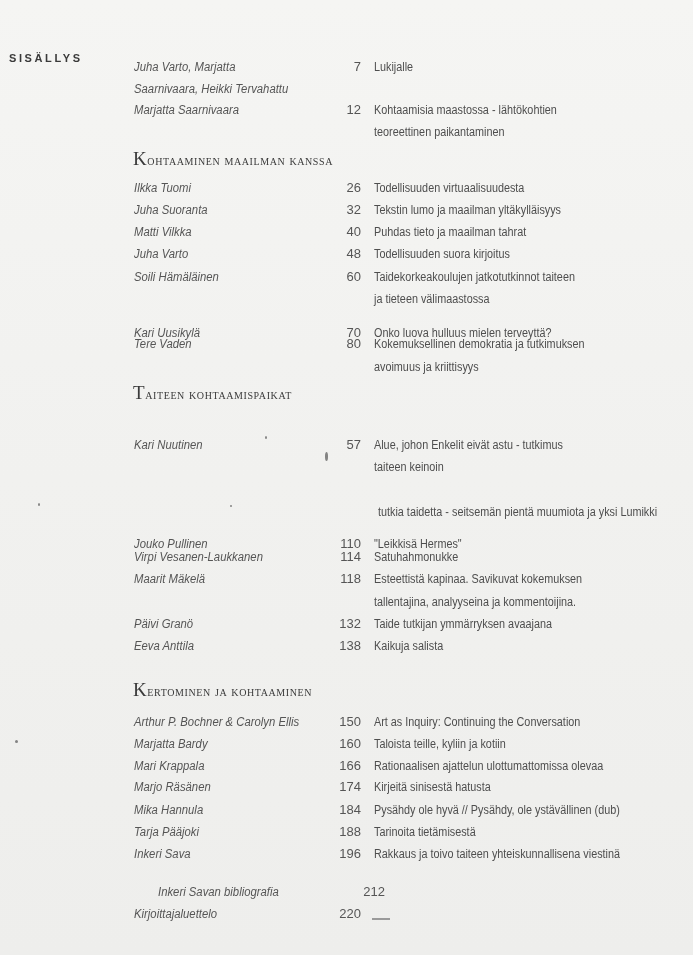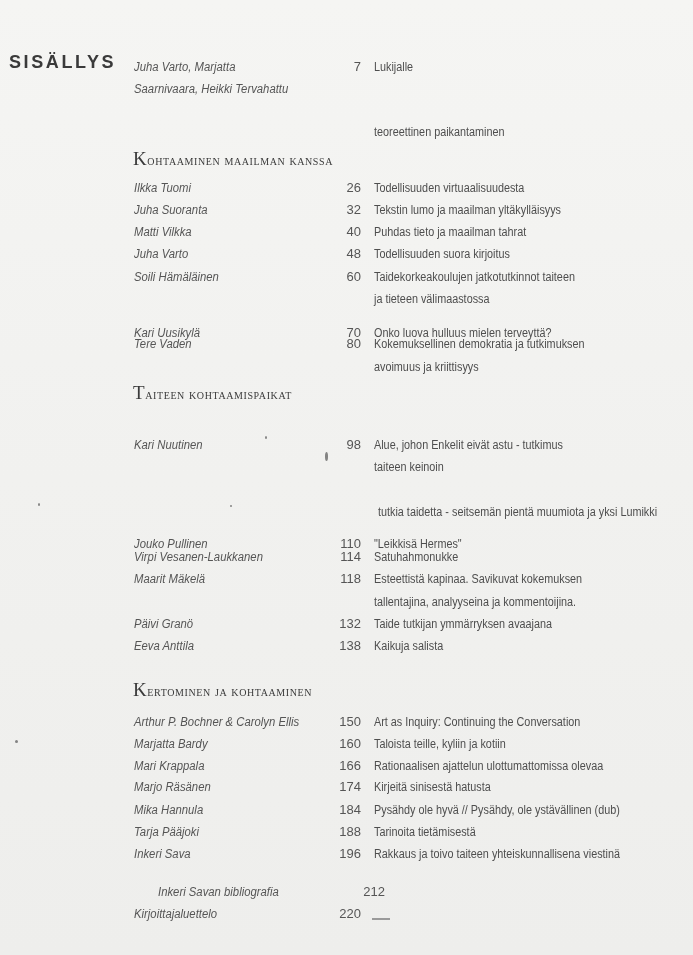--- a/index.html
+++ b/index.html
@@ -20,21 +20,21 @@
       width: 693px;
       height: 955px;
       background: linear-gradient(180deg, #f5f5f3 0%, #f1f1ef 50%, #eeeeec 100%);
     }
     .title {
       position: absolute;
       left: 9px;
       top: 52px;
       font-family: "Liberation Sans", sans-serif;
       font-weight: bold;
-      font-size: 18px;
+      font-size: 11px;
       letter-spacing: 2.6px;
       color: #3a3a3a;
     }
     .row {
       position: absolute;
       left: 0;
       width: 693px;
       height: 22px;
       font-family: "Liberation Sans", sans-serif;
       font-size: 12.3px;
@@ -100,20 +100,25 @@
   <div class="title">SISÄLLYS</div>
 
   <div class="row" style="top:56px;">
     <span class="author">Juha Varto, Marjatta</span>
     <span class="page-num">7</span>
     <span class="chapter-title">Lukijalle</span>
   </div>
   <div class="row" style="top:78px;">
     <span class="author">Saarnivaara, Heikki Tervahattu</span>
   </div>
+  <div class="row" style="top:99px;">
+    <span class="author">Marjatta Saarnivaara</span>
+    <span class="page-num">12</span>
+    <span class="chapter-title">Kohtaamisia maastossa - lähtökohtien</span>
+  </div>
   <div class="row" style="top:121px;">
     <span class="chapter-title">teoreettinen paikantaminen</span>
   </div>
 
   <div class="section-heading" style="top:148px;">
     <span class="big">K</span><span>ohtaaminen maailman kanssa</span>
   </div>
 
   <div class="row" style="top:177px;">
     <span class="author">Ilkka Tuomi</span>
@@ -156,21 +161,21 @@
   <div class="row" style="top:356px;">
     <span class="chapter-title">avoimuus ja kriittisyys</span>
   </div>
 
   <div class="section-heading" style="top:382px;">
     <span class="big">T</span><span>aiteen kohtaamispaikat</span>
   </div>
 
   <div class="row" style="top:434px;">
     <span class="author">Kari Nuutinen</span>
-    <span class="page-num">98</span>
+    <span class="page-num">57</span>
     <span class="chapter-title">Alue, johon Enkelit eivät astu - tutkimus</span>
   </div>
   <div class="row" style="top:456px;">
     <span class="chapter-title">taiteen keinoin</span>
   </div>
   <div class="row" style="top:501px;">
     <span class="chapter-title" style="left:378px;">tutkia taidetta - seitsemän pientä muumiota ja yksi Lumikki</span>
   </div>
   <div class="row" style="top:524px;margin-top:9px;">
     <span class="author">Jouko Pullinen</span>

